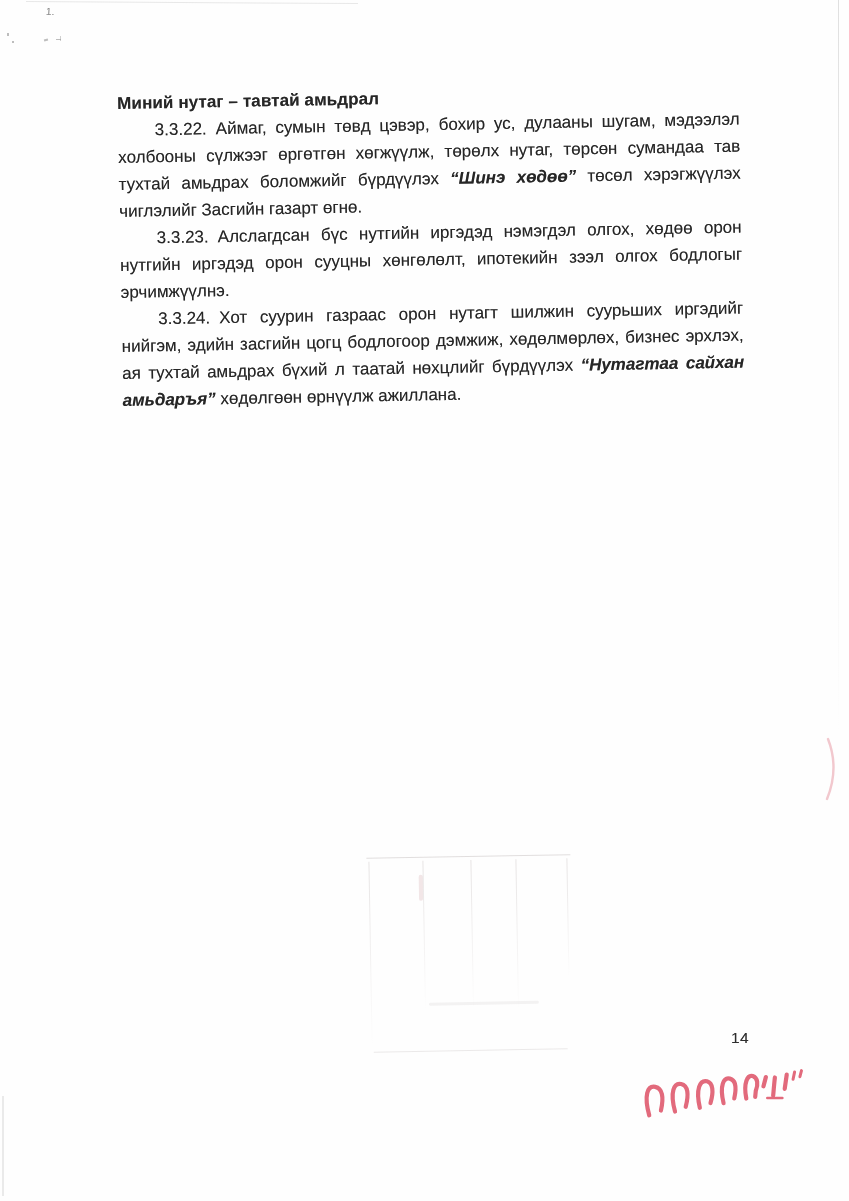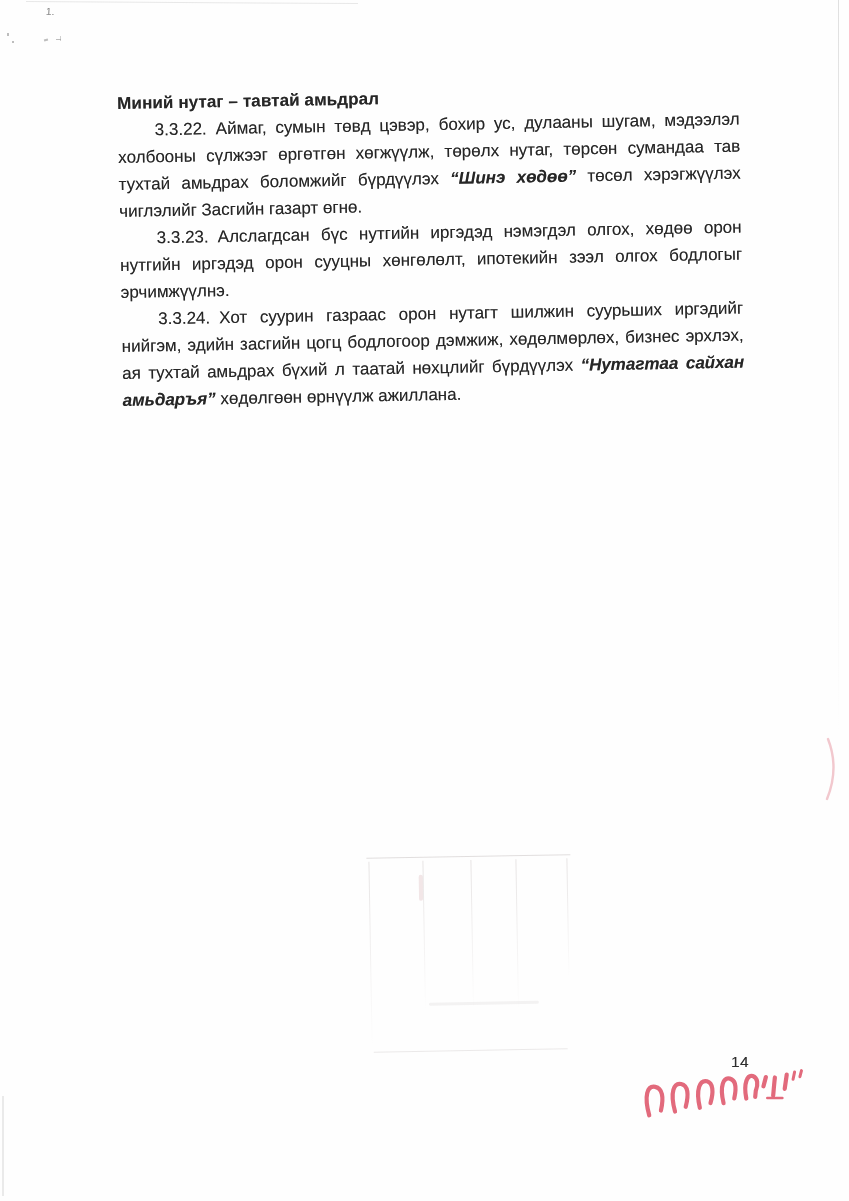--- a/index.html
+++ b/index.html
@@ -26,21 +26,20 @@
     margin:0;padding:0;text-align:justify;text-indent:37px;
   }
   .para-num{margin-right:9px;}
   .emph{font-weight:bold;font-style:italic;}
 
   
   .page-number{
     position:absolute;left:731px;top:1029px;
     font-size:15.5px;color:#2e2e2e;letter-spacing:.5px;
     text-shadow:0 0 .4px rgba(20,20,20,.4);
-    margin-top:24px;
   }
 
   
   .red-scribble{
     position:absolute;left:640px;top:1072px;width:170px;height:46px;
     transform:rotate(-4deg);
   }
   
   .red-margin-arc{position:absolute;left:823px;top:737px;width:18px;height:64px;}
 

